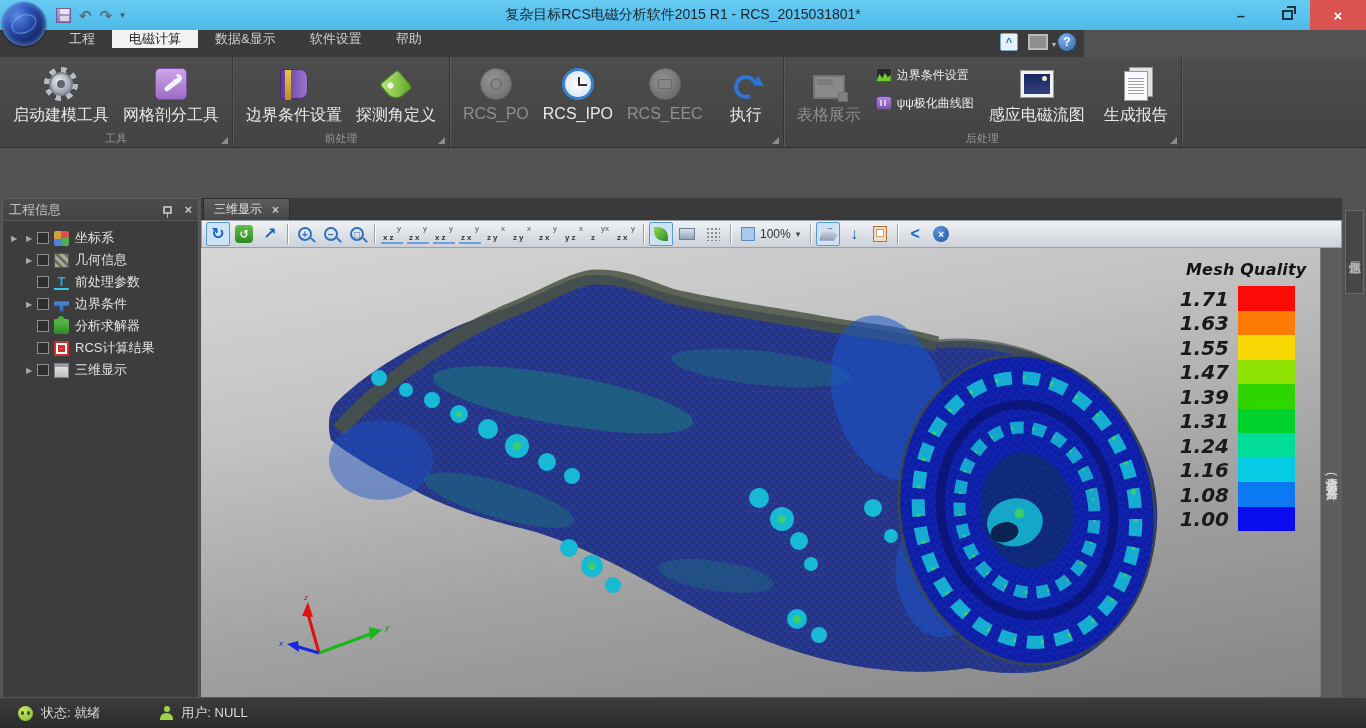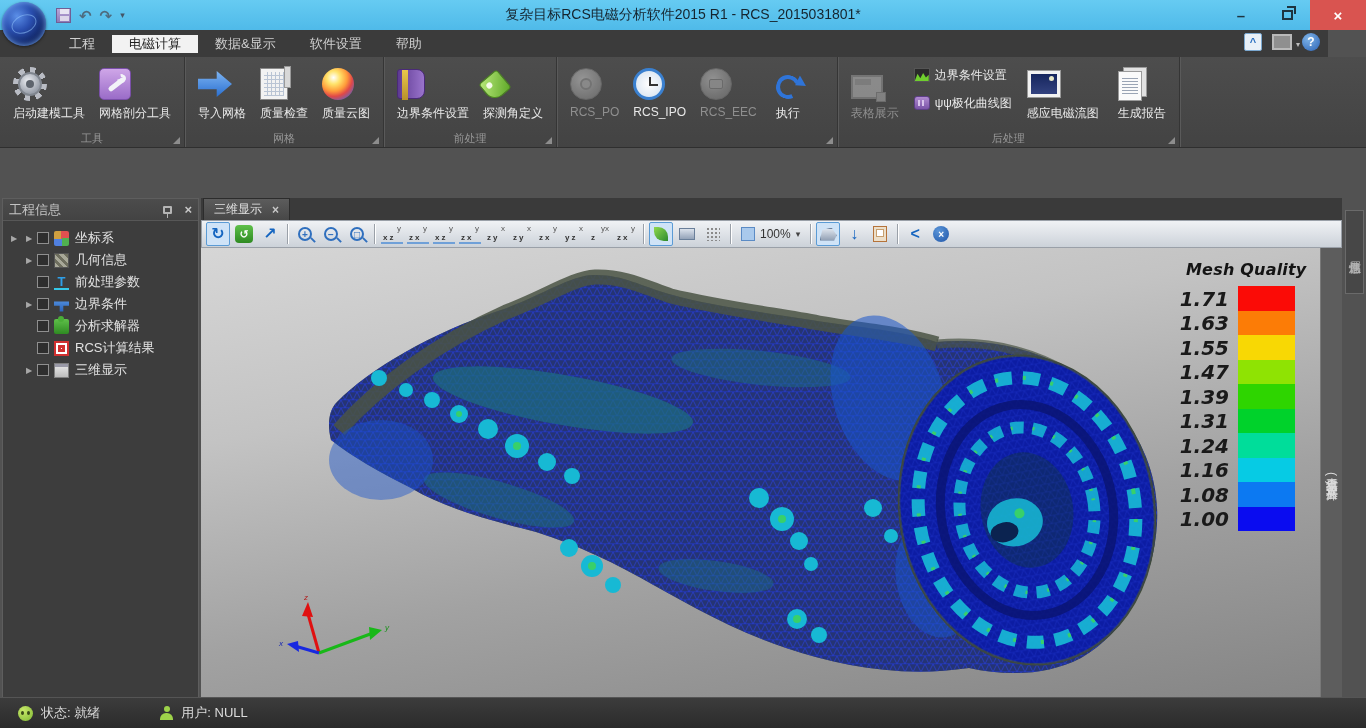--- a/index.html
+++ b/index.html
@@ -22,42 +22,42 @@
   .qat .caret { font-size:9px; color:#456; }
   .title-text { position:absolute; left:0; right:0; text-align:center; font-size:14px; color:#15242e; }
   .win-controls { position:absolute; right:0; top:0; height:30px; display:flex; }
   .wc { width:46px; height:30px; display:flex; align-items:center; justify-content:center;
     color:#1d3440; font-size:15px; font-weight:bold; }
   .wc-max span { position:relative; width:11px; height:10px; border:2px solid #1d3440; background:transparent; }
   .wc-max span i { position:absolute; right:-5px; top:-6px; width:9px; height:8px; border:2px solid #1d3440; border-bottom:none; border-left:none; }
   .wc-close { background:#d95450; color:#fff; width:56px; }
 
   
-  .menubar { position:absolute; top:30px; left:0; width:1328px; height:27px; background:#3b3b3b;
-    display:flex; align-items:center; padding-left:52px; }
+  .menubar { position:absolute; top:30px; left:0; width:1084px; height:27px; background:#3b3b3b;
+    display:flex; align-items:flex-start; padding-left:52px; }
   .mtab { padding:0 17px; display:flex; align-items:center; color:#cfcfcf; font-size:13px; cursor:default; }
   .mtab.active { background:#f2f2f2; color:#1e1e1e; }
   .menu-right { position:absolute; right:8px; top:3px; display:flex; gap:10px; align-items:center; }
   .mr-box { width:18px; height:18px; border:1px solid #7aa7cf; background:#e8f0f8; color:#2a6fc0;
     font-weight:bold; font-size:11px; display:flex; align-items:center; justify-content:center; border-radius:2px; }
   .mr-win { width:20px; height:16px; border:2px solid #b9b9b9; background:#8f8f8f; position:relative; }
   .mr-win i { position:absolute; right:-10px; top:4px; color:#bbb; font-size:8px; }
   .mr-help { width:18px; height:18px; border-radius:50%; background:radial-gradient(circle at 35% 30%, #7fb4e8, #2a62b5); color:#fff;
     font-weight:bold; font-size:12px; display:flex; align-items:center; justify-content:center; }
 
   
   .ribbon { position:absolute; top:57px; left:0; width:1366px; height:91px;
     background:linear-gradient(#4d4d4d,#434343); display:flex; border-bottom:1px solid #2f2f2f; }
   .rgroup { position:relative; display:flex; align-items:flex-start; padding:4px 6px 18px 6px;
     border-right:1px solid #353535; box-shadow:1px 0 0 #5a5a5a; }
   .rgroup-label { position:absolute; bottom:1px; left:0; right:0; text-align:center; color:#979797; font-size:11px; }
   .launcher { position:absolute; bottom:3px; right:4px; width:0; height:0;
     border-left:7px solid transparent; border-bottom:7px solid #8d8d8d; }
-  .rbtn { display:flex; flex-direction:column; align-items:flex-start; justify-content:flex-start;
-    padding:2px 7px; color:#e8e8e8; font-size:12px; min-width:62px; }
+  .rbtn { display:flex; flex-direction:column; align-items:center; justify-content:flex-start;
+    padding:2px 7px; color:#e8e8e8; font-size:16px; min-width:62px; }
   .rbtn .ric { height:42px; display:flex; align-items:center; justify-content:center; }
   .rbtn.disabled { color:#8f8f8f; }
   .rbtn.disabled .ric { filter:grayscale(1) opacity(.45); }
   .vsep { width:1px; background:#353535; box-shadow:1px 0 0 #5a5a5a; margin:4px 2px 16px 2px; }
 
   .ic-gear { width:34px; height:34px; border-radius:50%;
     background:repeating-conic-gradient(#b9bcc4 0 22deg, rgba(0,0,0,0) 22deg 45deg); position:relative; }
   .ic-gear i { position:absolute; inset:5px; border-radius:50%;
     background:radial-gradient(circle at 40% 35%, #eceef2, #9aa0ab 70%); border:2px solid #80868f; }
   .ic-gear b { position:absolute; inset:13px; border-radius:50%; background:#5e646d; }
@@ -297,45 +297,20 @@
               <i></i>
               <b></b>
             </span>
           </span>
         <span>网格剖分工具</span>
       </div>
       <div class="rgroup-label">工具</div>
       <div class="launcher"></div>
     </div>
 
-    <div class="rgroup">
-      <div class="rbtn">
-        <span class="ric">
-            <span class="ic-arrow"></span>
-          </span>
-        <span>导入网格</span>
-      </div>
-      <div class="rbtn">
-        <span class="ric">
-            <span class="ic-sheet">
-              <i></i>
-              <b></b>
-            </span>
-          </span>
-        <span>质量检查</span>
-      </div>
-      <div class="rbtn">
-        <span class="ric">
-            <span class="ic-ball"></span>
-          </span>
-        <span>质量云图</span>
-      </div>
-      <div class="rgroup-label">网格</div>
-      <div class="launcher"></div>
-    </div>
 
     <div class="rgroup">
       <div class="rbtn">
         <span class="ric">
             <span class="ic-book">
               <i></i>
             </span>
           </span>
         <span>边界条件设置</span>
       </div>

